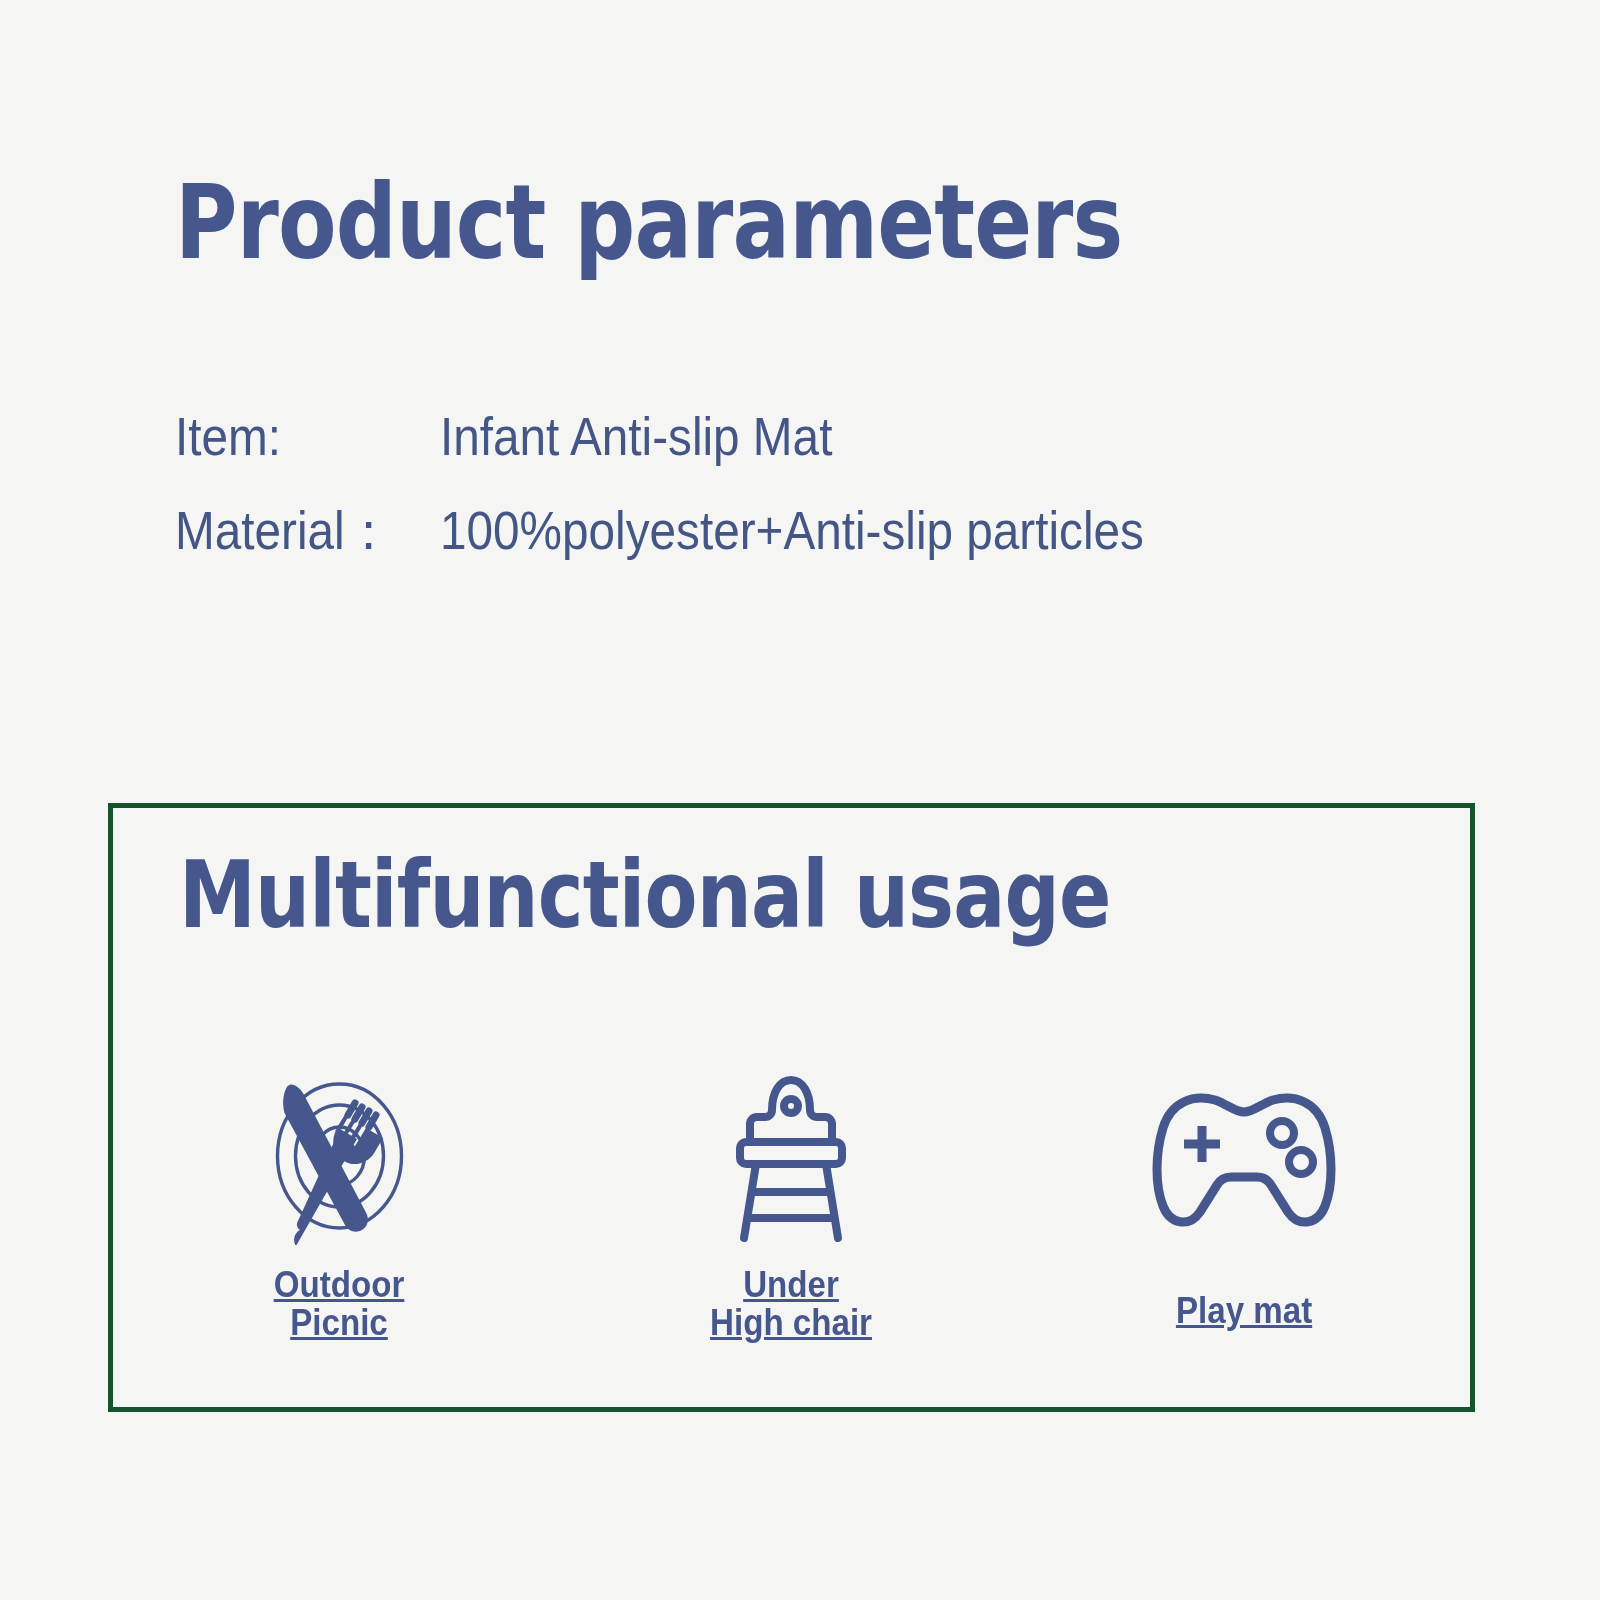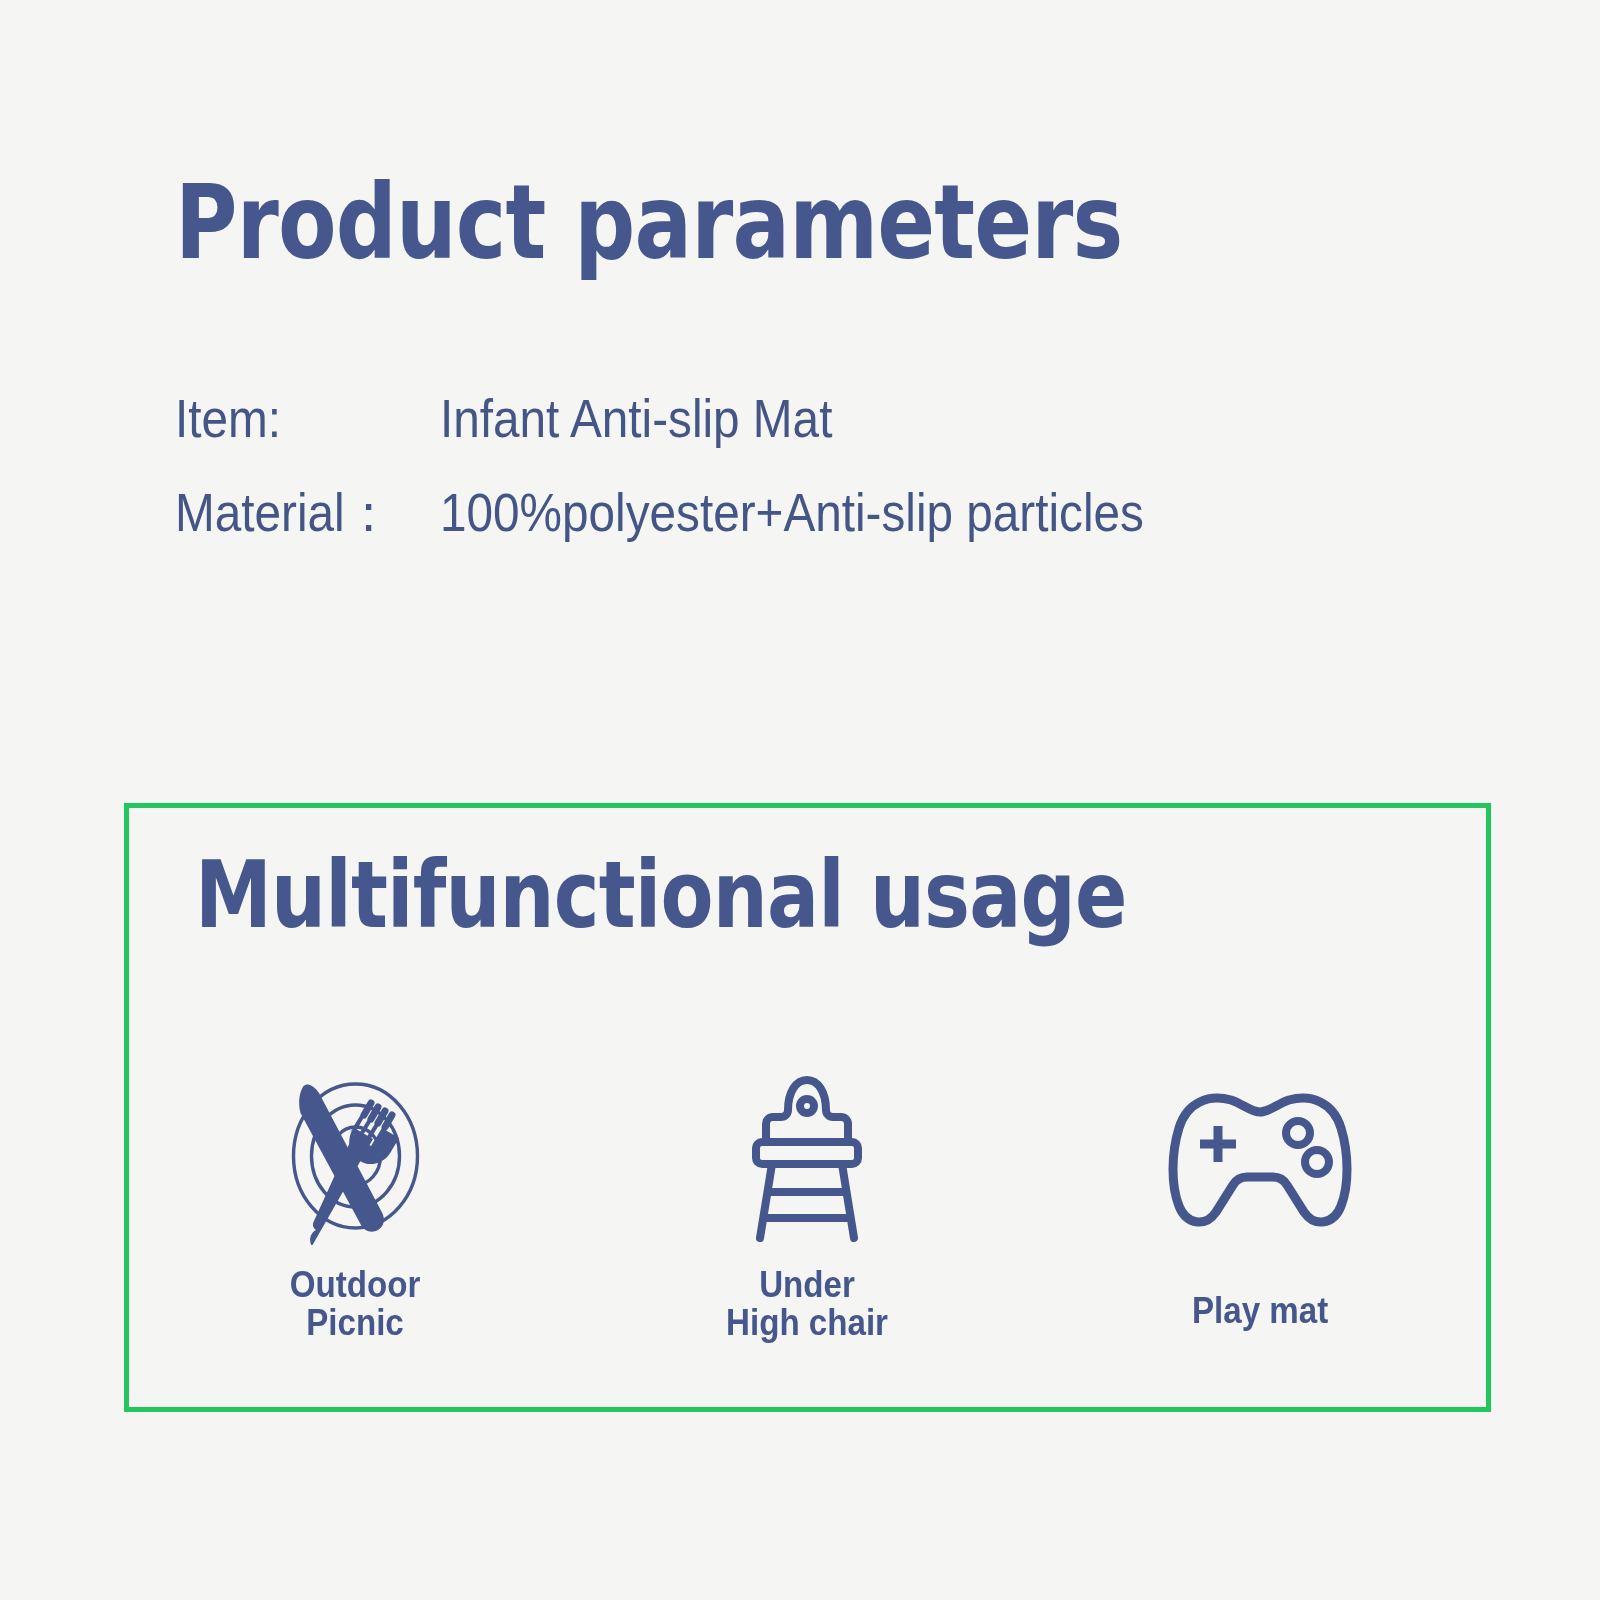--- a/index.html
+++ b/index.html
@@ -34,21 +34,21 @@
 
   
   .spec-list {
     position: absolute;
     left: 175px;
     top: 372px;
     width: 1300px;
   }
   .spec-row {
     display: flex;
-    align-items: center;
+    align-items: flex-end;
     height: 94px;
   }
   .spec-label {
     width: 265px;
     flex: 0 0 265px;
     font-size: 53px;
     line-height: 58px;
     font-weight: 400;
     color: #445685;
     transform: scaleX(0.9);
@@ -65,23 +65,22 @@
     white-space: nowrap;
   }
 
   
   .usage-box {
     position: absolute;
     left: 108px;
     top: 803px;
     width: 1367px;
     height: 609px;
-    border: 5px solid #22c55e;
+    border: 5px solid #14532d;
     box-sizing: border-box;
-    margin-left: 16px;
   }
   .usage-title {
     position: absolute;
     left: 66px;
     top: 38px;
     font-family: "DejaVu Sans", sans-serif;
     font-weight: 700;
     font-size: 92px;
     line-height: 100px;
     letter-spacing: -1px;
@@ -91,20 +90,21 @@
     white-space: nowrap;
   }
 
   
   .usage-items {
     position: absolute;
     left: 0;
     top: 255px;
     width: 100%;
     display: flex;
+    text-decoration: underline;
   }
   .usage-item {
     flex: 1 1 25%;
     display: flex;
     flex-direction: column;
     align-items: center;
   }
   .usage-icon {
     height: 185px;
     display: flex;

